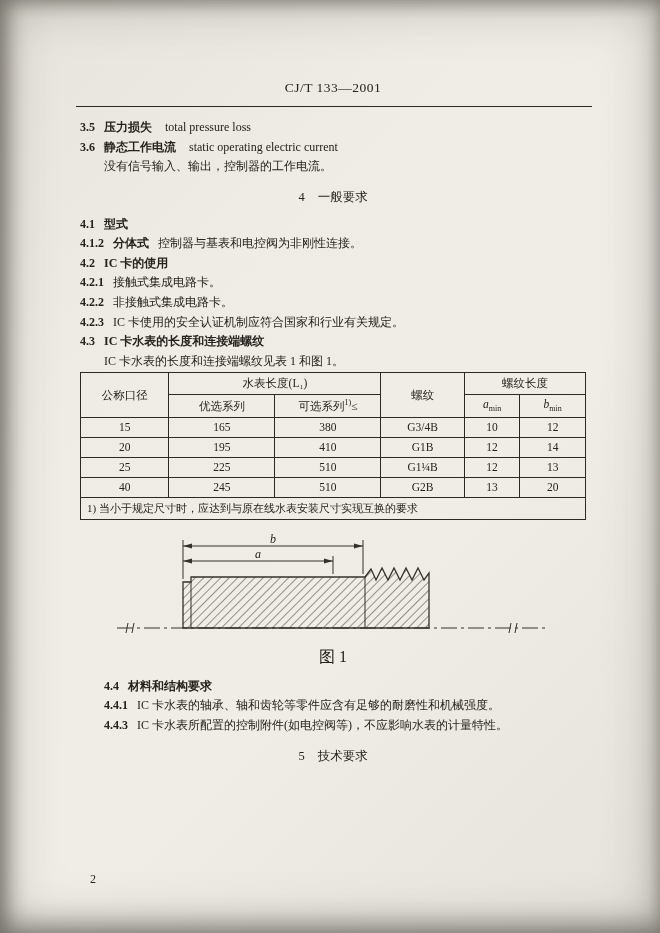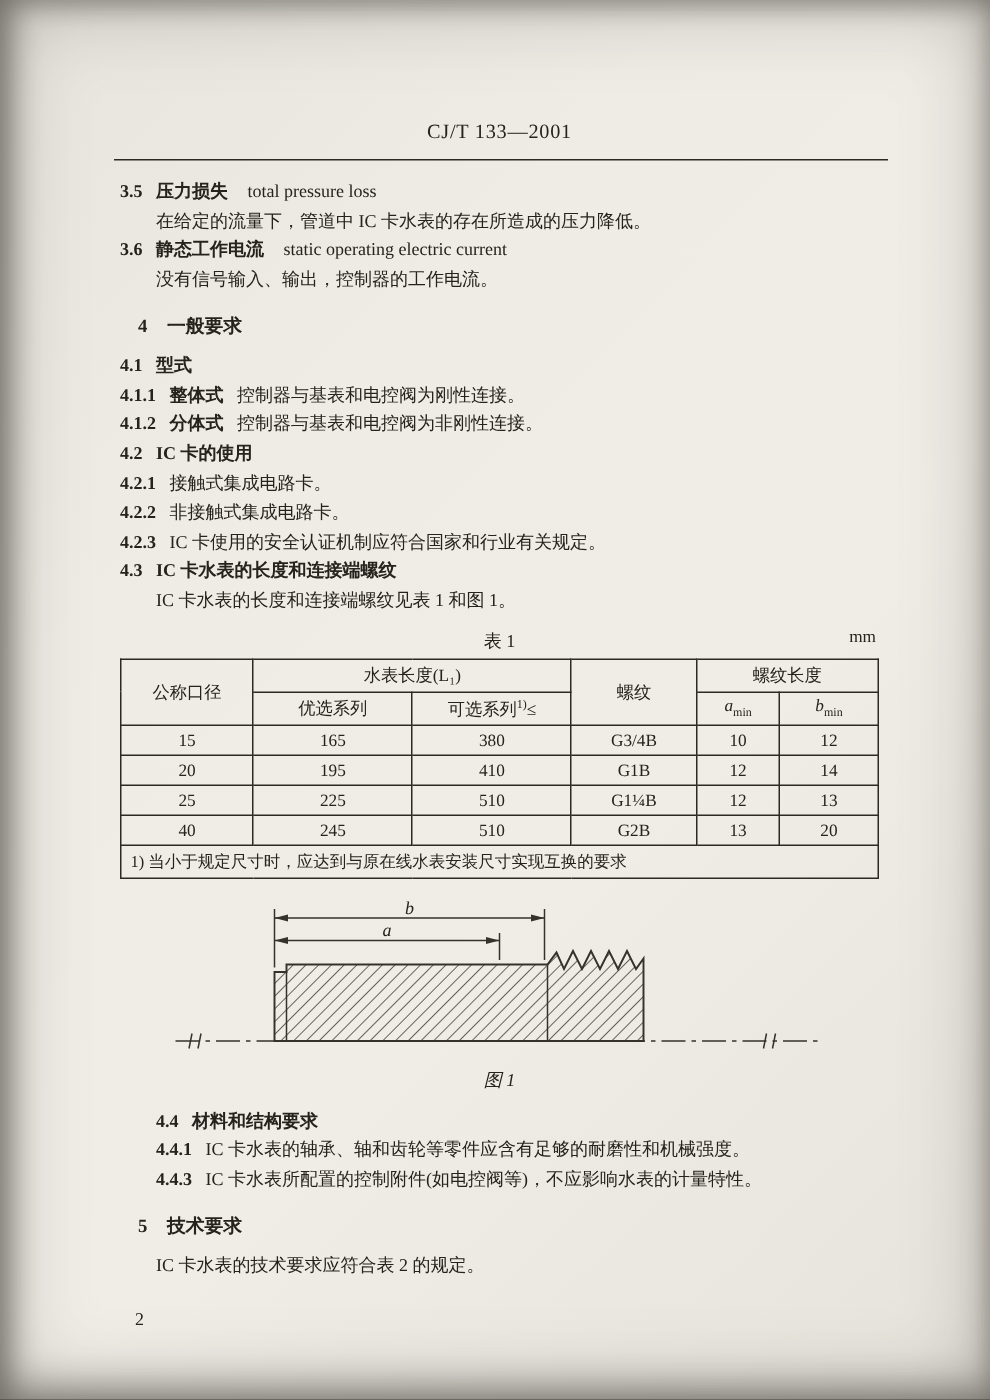--- a/index.html
+++ b/index.html
@@ -26,21 +26,21 @@
   .doc-header { text-align: center; font-size: 13.5px; letter-spacing: .5px; }
   .header-rule { border: none; border-top: 1.6px solid #2c2822; margin: 10px -6px 12px -4px; }
 
   p { font-size: 12px; line-height: 1.42; margin: 2.5px 0; }
   .indent { text-indent: 2em; }
 
   .term-line .num, .term-line .zh { font-weight: bold; }
   .term-line .num { margin-right: 9px; }
   .term-line .en { margin-left: 13px; }
 
-  .sec-heading { font-weight: bold; font-size: 12.5px; margin: 14px 12px 9px; }
+  .sec-heading { font-weight: normal; font-size: 12.5px; margin: 14px 12px 9px; text-align: center; }
   .sec-heading .num { margin-right: 13px; }
 
   .clause .num { font-weight: bold; margin-right: 9px; }
   .clause .term { font-weight: bold; margin-right: 9px; }
   .clause .term:empty, .clause .text:empty { display: none; }
 
   .table-caption { position: relative; text-align: center; font-size: 12px; margin: 10px 0 3px; }
   .table-caption .unit { position: absolute; right: 2px; top: 0; font-size: 11.5px; }
 
   table.t1 {
@@ -62,60 +62,54 @@
   table.t1 .sym i { font-style: italic; }
   table.t1 td.footnote { text-align: left; padding: 3px 6px; font-size: 11px; }
 
   .figure { margin-top: 12px; text-align: center; }
   .fig-svg { display: block; margin: 0 auto; }
   .fig-svg .part { fill: url(#hatch); stroke: #35312b; stroke-width: 1.3; }
   .fig-svg .cl { stroke: #35312b; stroke-width: 1; stroke-dasharray: 16 4 3 4; }
   .fig-svg .ln, .fig-svg .ext, .fig-svg .dim { stroke: #35312b; stroke-width: 1; fill: none; }
   .fig-svg .arrow { fill: #35312b; }
   .fig-svg .dimlabel { font: italic 12px "Liberation Serif", serif; fill: #26221d; }
-  .fig-caption { text-align: center; margin-top: 4px; font-size: 12px; font-style: italic; }
+  .fig-caption { text-align: center; margin-top: 4px; font-size: 16px; }
 
   .sec44 { margin-top: 9px; margin-left: 24px; }
   .sec5-text { margin-top: 9px; }
 
   .page-number { position: absolute; left: 90px; bottom: 46px; font-size: 12px; }
 </style>
 </head>
 <body>
 
 <div class="page">
   <div class="content">
 
     <div class="doc-header">
       <span>CJ/T 133—2001</span>
     </div>
     <hr class="header-rule">
 
     <p class="term-line"><span class="num">3.5</span><span class="zh">压力损失</span><span class="en">total pressure loss</span></p>
-    <p class="definition indent">在给定的流量下，管道中 IC 卡水表的存在所造成的压力降低。</p>
 
     <p class="term-line"><span class="num">3.6</span><span class="zh">静态工作电流</span><span class="en">static operating electric current</span></p>
     <p class="definition indent">没有信号输入、输出，控制器的工作电流。</p>
 
     <p class="sec-heading"><span class="num">4</span><span>一般要求</span></p>
 
     <p class="clause"><span class="num">4.1</span><span class="term">型式</span></p>
-    <p class="clause"><span class="num">4.1.1</span><span class="term">整体式</span><span class="text">控制器与基表和电控阀为刚性连接。</span></p>
     <p class="clause"><span class="num">4.1.2</span><span class="term">分体式</span><span class="text">控制器与基表和电控阀为非刚性连接。</span></p>
     <p class="clause"><span class="num">4.2</span><span class="term">IC 卡的使用</span></p>
     <p class="clause"><span class="num">4.2.1</span><span class="text">接触式集成电路卡。</span></p>
     <p class="clause"><span class="num">4.2.2</span><span class="text">非接触式集成电路卡。</span></p>
     <p class="clause"><span class="num">4.2.3</span><span class="text">IC 卡使用的安全认证机制应符合国家和行业有关规定。</span></p>
     <p class="clause"><span class="num">4.3</span><span class="term">IC 卡水表的长度和连接端螺纹</span></p>
     <p class="indent">IC 卡水表的长度和连接端螺纹见表 1 和图 1。</p>
 
-    <div class="table-caption">
-      <span class="cap">表 1</span>
-      <span class="unit">mm</span>
-    </div>
 
     <table class="t1">
       <colgroup>
         <col style="width:17.5%">
           <col style="width:21%">
           <col style="width:21%">
           <col style="width:16.5%">
           <col style="width:11%">
           <col style="width:13%">
       </colgroup>
@@ -206,18 +200,17 @@
       <p class="fig-caption">图 1</p>
     </div>
 
     <div class="sec44">
       <p class="clause"><span class="num">4.4</span><span class="term">材料和结构要求</span></p>
       <p class="clause"><span class="num">4.4.1</span><span class="text">IC 卡水表的轴承、轴和齿轮等零件应含有足够的耐磨性和机械强度。</span></p>
       <p class="clause"><span class="num">4.4.3</span><span class="text">IC 卡水表所配置的控制附件(如电控阀等)，不应影响水表的计量特性。</span></p>
     </div>
 
     <p class="sec-heading"><span class="num">5</span><span>技术要求</span></p>
-    <p class="indent sec5-text">IC 卡水表的技术要求应符合表 2 的规定。</p>
 
   </div>
 
   <div class="page-number">2</div>
 </div>
 
 </body></html>

